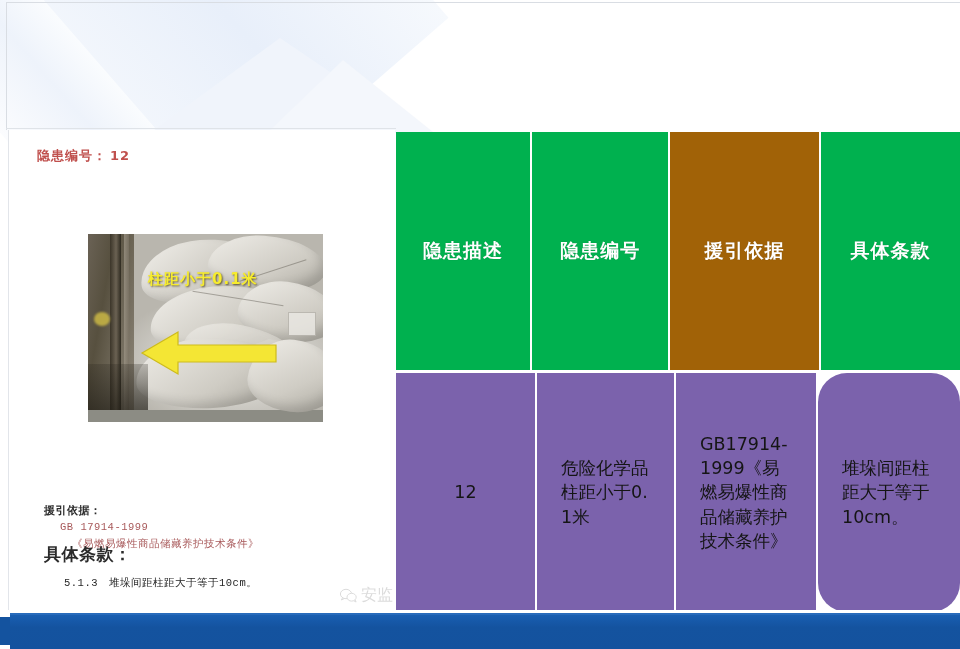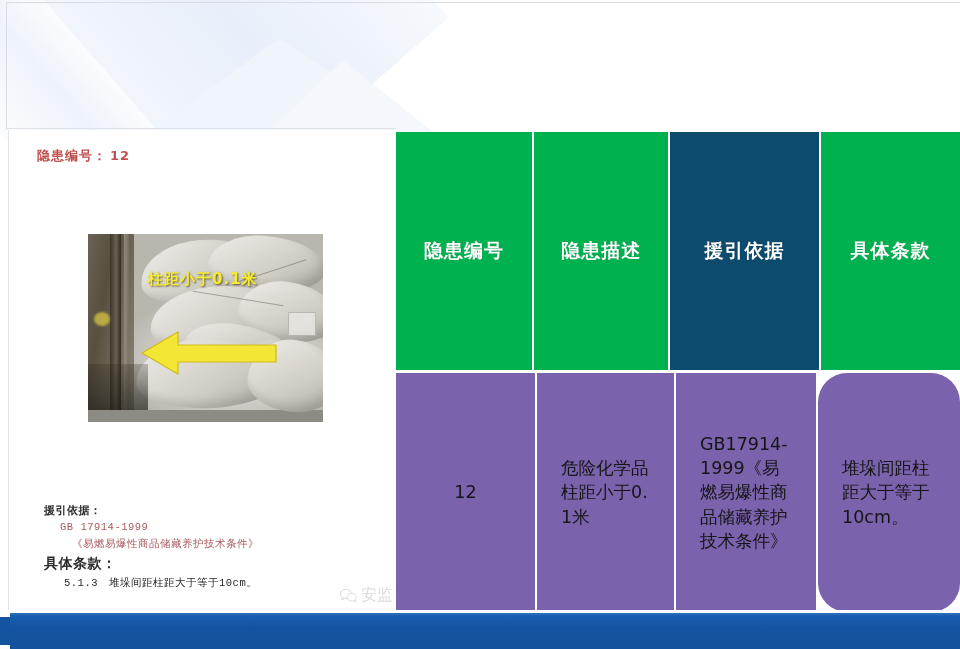--- a/index.html
+++ b/index.html
@@ -86,21 +86,21 @@
     white-space:nowrap;
     font-family:"DejaVu Sans","Liberation Sans",sans-serif;
   }
   .arrow-svg{position:absolute;left:50px;top:95px;}
 
   
   .cap{position:absolute;white-space:nowrap;font-family:Liberation Mono, monospace;}
   .cap-h1{left:44px;top:503px;font-size:11px;font-weight:bold;color:#2b2b2b;letter-spacing:.5px;}
   .cap-l1{left:60px;top:521px;font-size:10.5px;color:#a8595a;letter-spacing:.5px;}
   .cap-l2{left:72px;top:537px;font-size:10.5px;color:#a8595a;letter-spacing:.5px;}
-  .cap-h2{left:44px;top:555px;font-size:14px;font-weight:bold;color:#2b2b2b;letter-spacing:.5px;}
+  .cap-h2{left:44px;top:543px;font-size:17px;font-weight:bold;color:#2b2b2b;letter-spacing:.5px;}
   .cap-l3{left:64px;top:576px;font-size:10.5px;color:#262626;letter-spacing:.5px;}
 
   
   .watermark{position:absolute;left:340px;top:585px;display:flex;align-items:center;gap:4px;opacity:.30;pointer-events:none;}
   .wm-text{font-size:16px;color:#8a8a8a;font-family:Liberation Serif, serif;white-space:nowrap;}
 
   
   .table{position:absolute;left:396px;top:132px;width:564px;height:480px;}
   .thead{position:absolute;left:0;top:0;width:564px;height:238px;display:flex;}
   .tbody{position:absolute;left:0;top:241px;width:564px;height:239px;display:flex;}
@@ -191,23 +191,23 @@
       <path d="M2.6 9.6 L1.4 12 L4.1 10.6" fill="none" stroke="#8a8a8a" stroke-width="1"></path>
       <ellipse cx="11.6" cy="9.2" rx="4.6" ry="3.9" fill="#ffffff" stroke="#8a8a8a" stroke-width="1"></ellipse>
       <path d="M15.1 12 L16.1 14 L13.8 12.8" fill="none" stroke="#8a8a8a" stroke-width="1"></path>
     </svg>
     <span class="wm-text">安监</span>
   </div>
 
   <div class="table">
 
     <div class="thead">
+      <div class="th col-sep" style="width:139px;background:#00b14f;">隐患描述</div>
       <div class="th col-sep" style="width:141px;background:#00b14f;">隐患编号</div>
-      <div class="th col-sep" style="width:139px;background:#00b14f;">隐患描述</div>
-      <div class="th col-sep" style="width:154px;background:#0c4a6e;">援引依据</div>
+      <div class="th col-sep" style="width:154px;background:#a16207;">援引依据</div>
       <div class="th" style="width:142px;background:#00b14f;">具体条款</div>
     </div>
 
     <div class="gap-row"></div>
 
     <div class="tbody">
       <div class="td center col-sep" style="width:141px;background:#7b62ac;">12</div>
       <div class="td col-sep" style="width:139px;background:#7b62ac;">危险化学品柱距小于0.1米</div>
       <div class="td col-sep" style="width:142px;background:#7b62ac;">GB17914-1999《易燃易爆性商品储藏养护技术条件》</div>
       <div class="td" style="width:142px;background:#7b62ac;border-radius:29px;">堆垛间距柱距大于等于10cm。</div>

